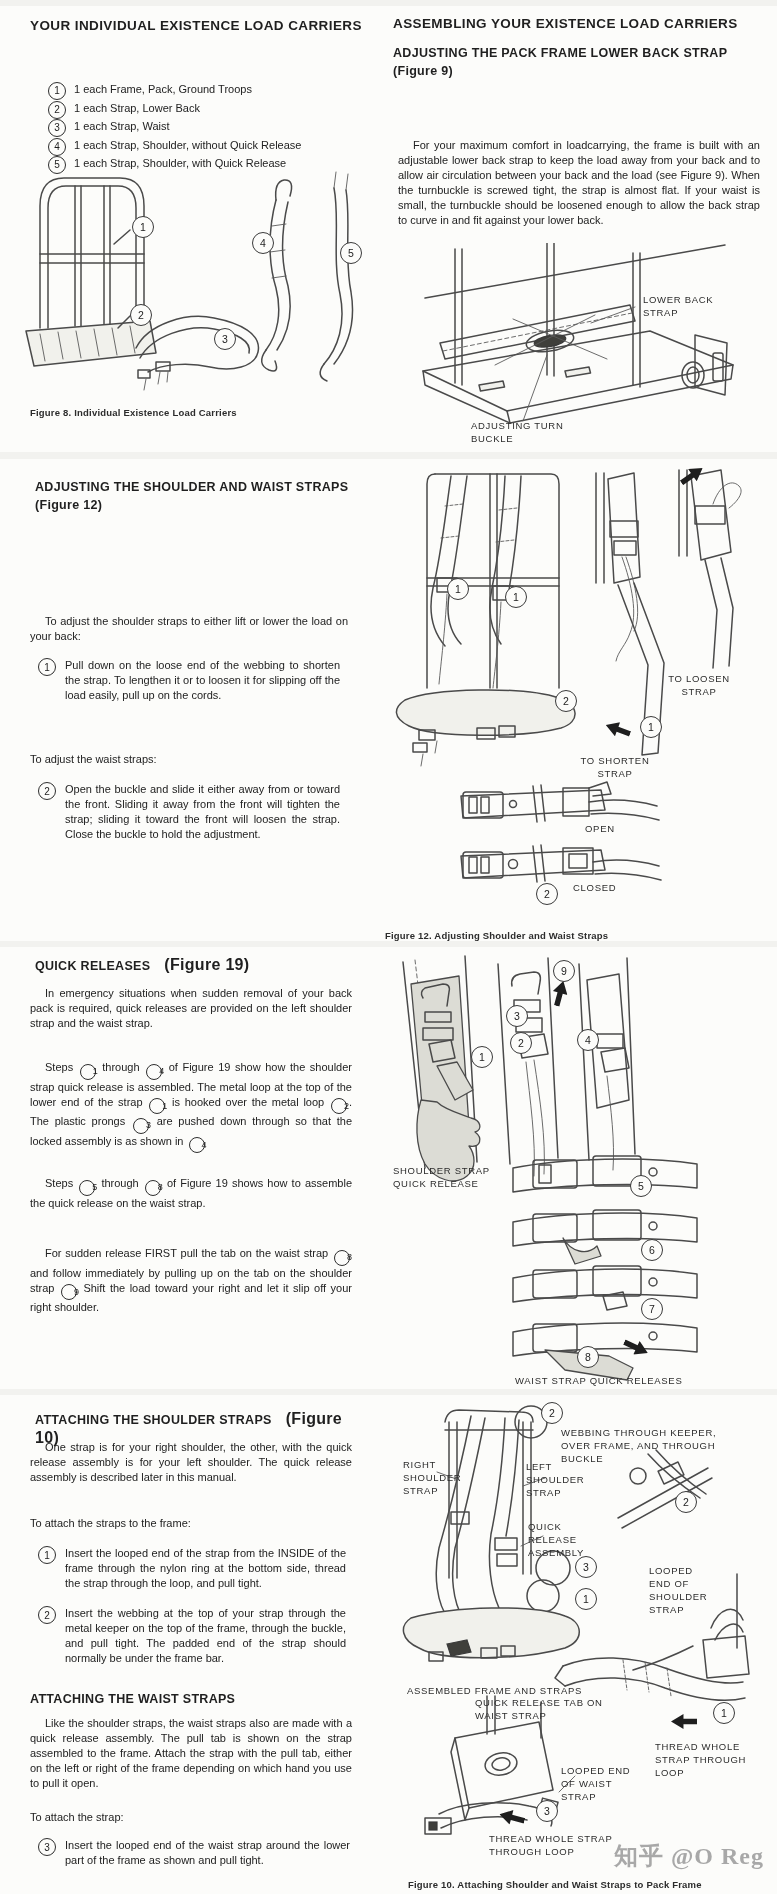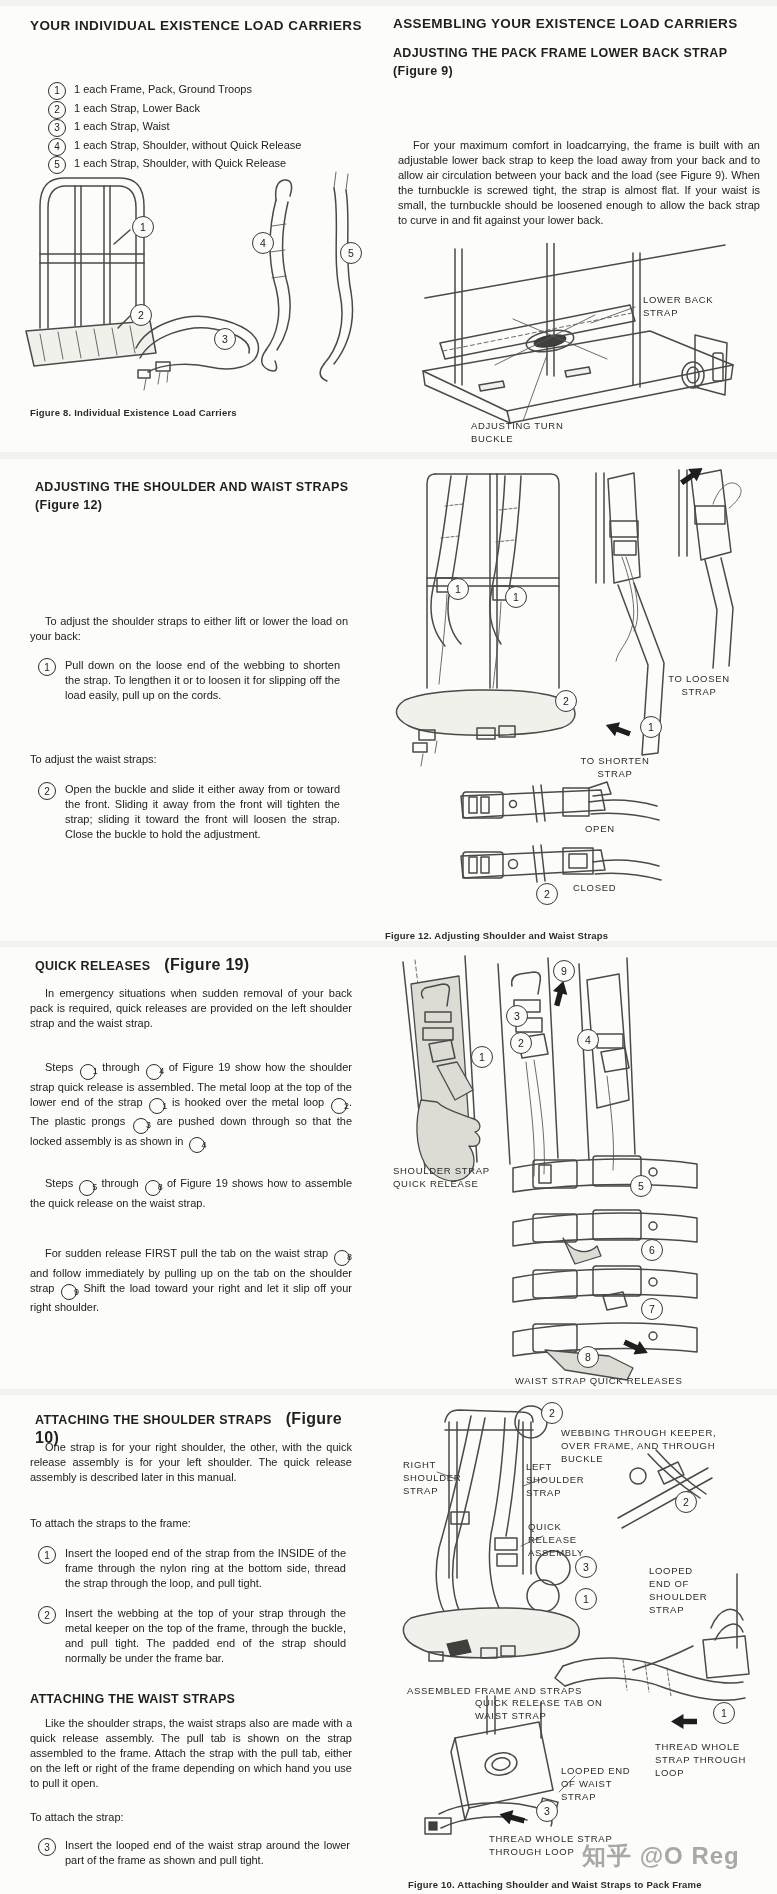--- a/index.html
+++ b/index.html
@@ -386,15 +386,15 @@
     <div class="figlabel" style="left:135px;top:124px;width:70px;">QUICK RELEASE ASSEMBLY</div>
     <div class="figlabel" style="left:256px;top:168px;width:66px;">LOOPED END OF SHOULDER STRAP</div>
     <div class="figlabel" style="left:82px;top:252px;width:130px;margin-top:48px;">QUICK RELEASE TAB ON WAIST STRAP</div>
     <div class="figlabel" style="left:14px;top:288px;width:210px;">ASSEMBLED FRAME AND STRAPS</div>
     <div class="figlabel" style="left:262px;top:344px;width:95px;">THREAD WHOLE STRAP THROUGH LOOP</div>
     <div class="figlabel" style="left:168px;top:368px;width:76px;">LOOPED END OF WAIST STRAP</div>
     <div class="figlabel" style="left:96px;top:436px;width:140px;">THREAD WHOLE STRAP THROUGH LOOP</div>
   </div>
   <div class="abs figcap" style="left:408px;top:1871px;">Figure 10.  Attaching Shoulder and Waist Straps to Pack Frame</div>
 
-  <div class="abs watermark" style="left:582px;top:1840px;">知乎 @O Reg</div>
+  <div class="abs watermark" style="left:614px;top:1840px;font-family:Liberation Serif, serif;">知乎 @O Reg</div>
 
 </div>
 
 </body></html>

